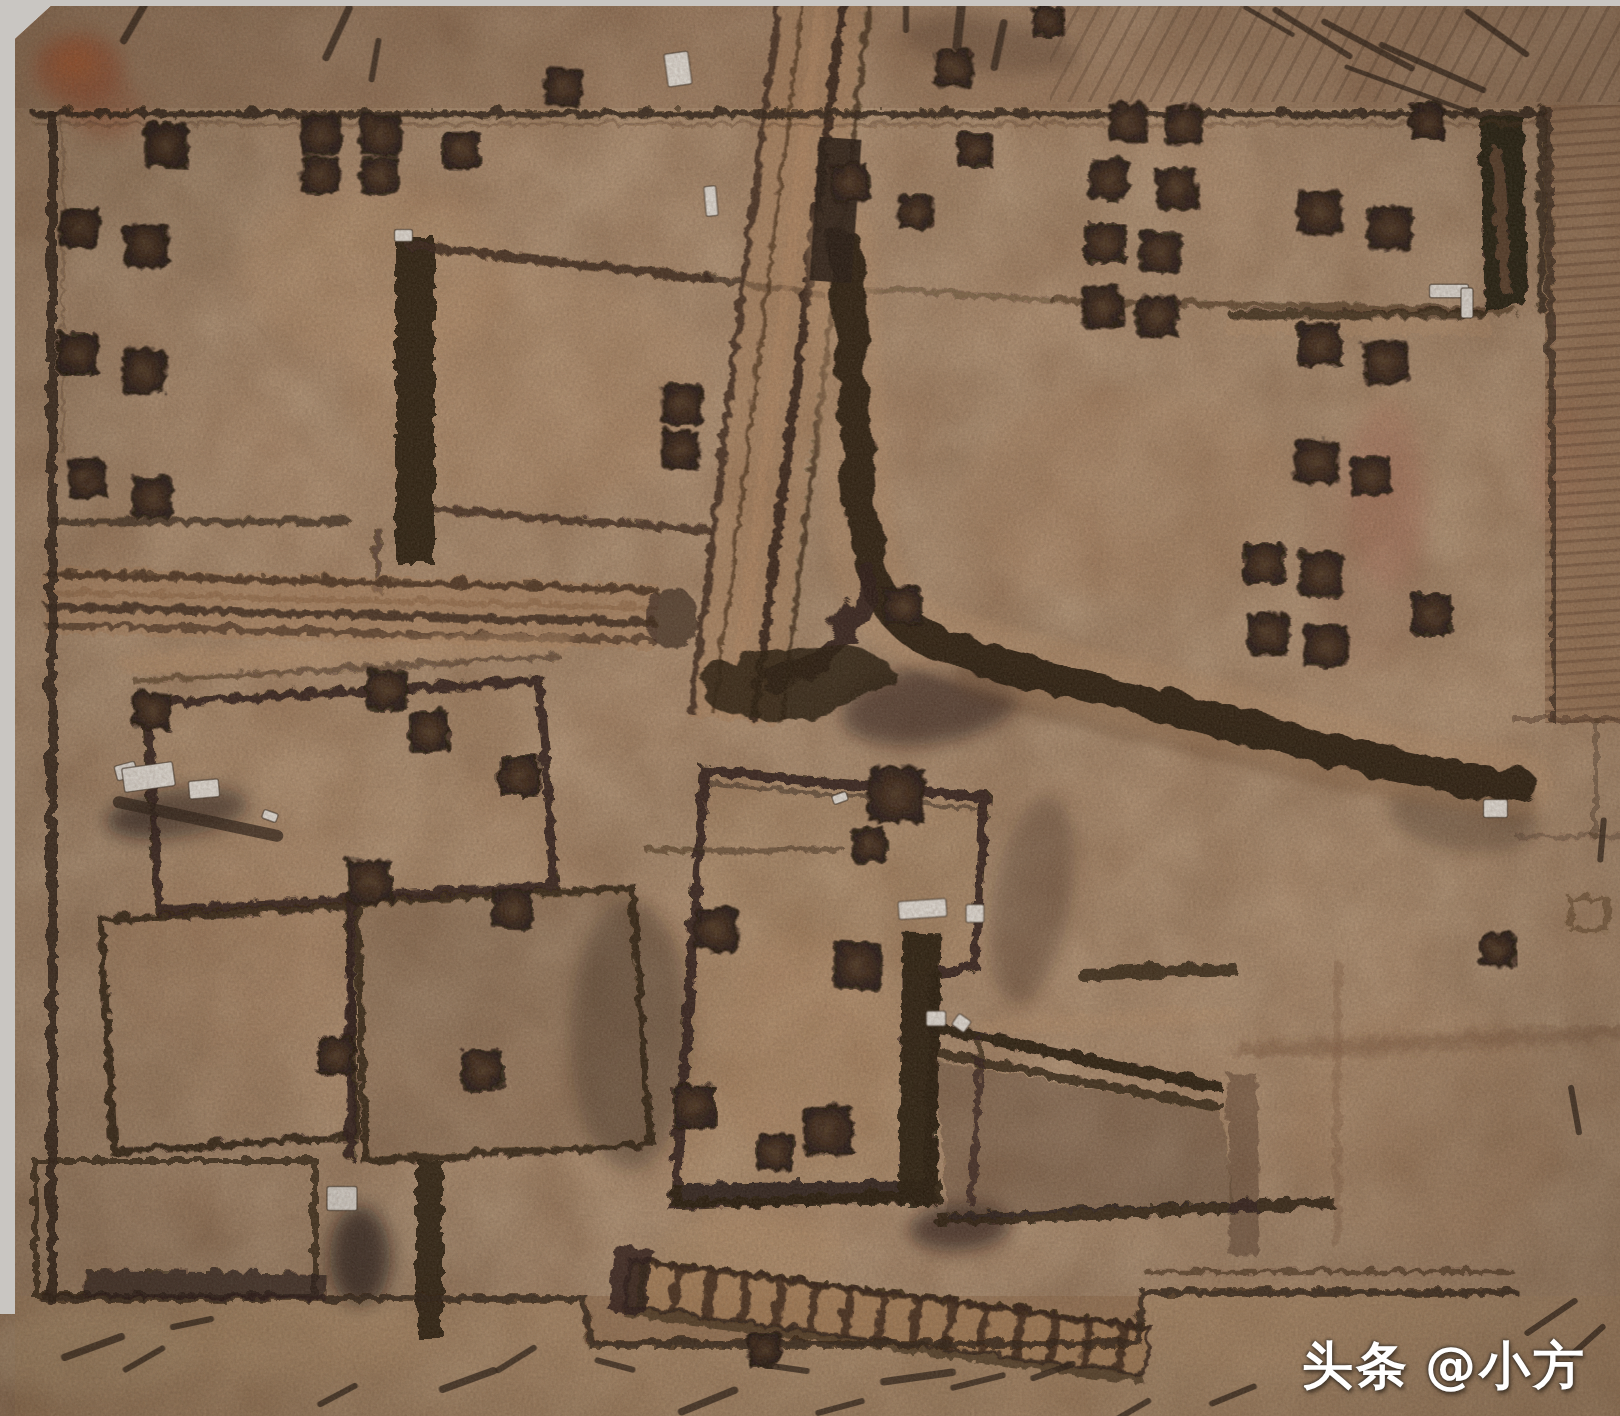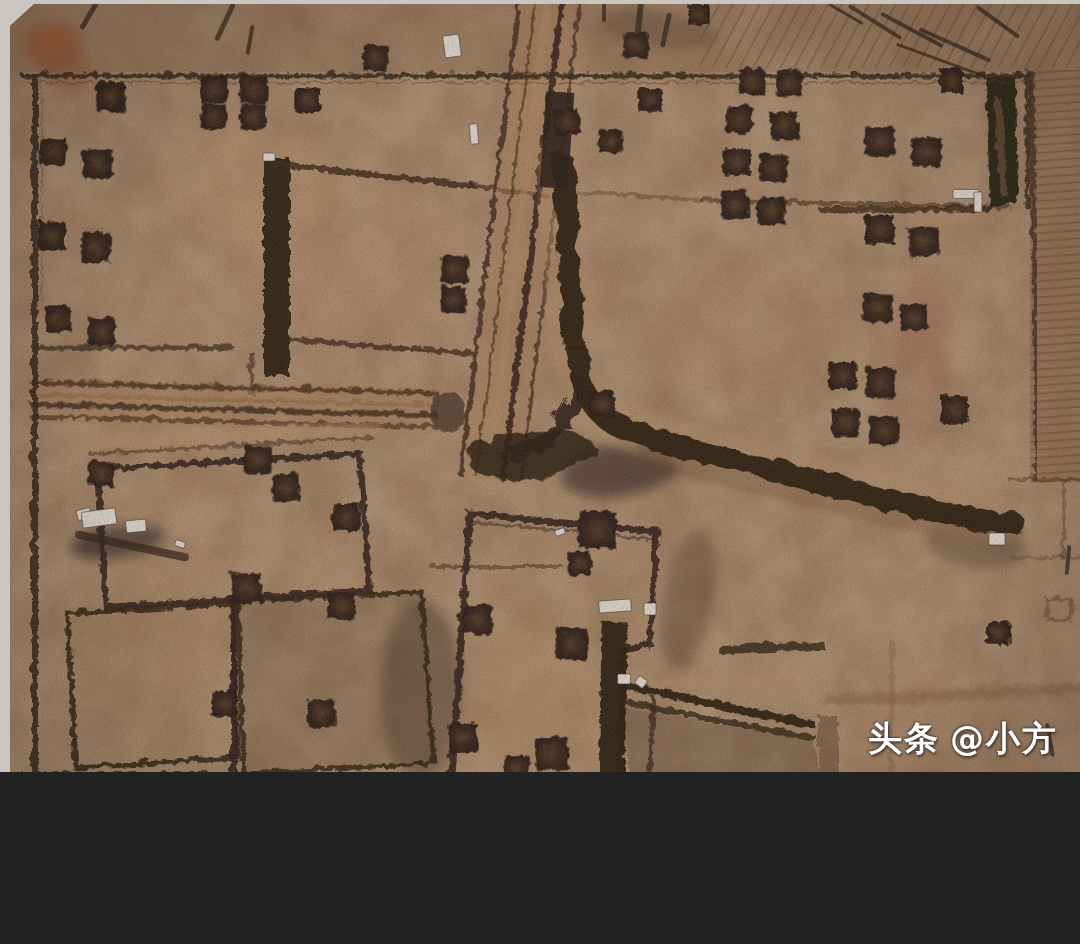--- a/index.html
+++ b/index.html
@@ -1,16 +1,16 @@
 <!DOCTYPE html>
 <html><head>
 <meta charset="utf-8">
 <style>
   html,body{margin:0;padding:0;background:#222;}
-  #stage{position:relative;width:1080px;height:772px;overflow:hidden;
+  #stage{position:relative;width:1080px;height:944px;overflow:hidden;
          background:#c9c6c2;font-family:"Liberation Sans",sans-serif;}
   #stage svg{position:absolute;left:0;top:0;}
   #watermark{position:absolute;right:22px;bottom:10px;z-index:10;
     font-family:"DejaVu Sans","Liberation Sans",sans-serif;
     color:#ffffff;font-size:34px;letter-spacing:2px;white-space:nowrap;
     text-shadow:0 0 2px rgba(60,55,50,.95),1px 2px 3px rgba(40,30,20,.7),-1px -1px 2px rgba(60,50,40,.6);}
   #watermark .wm-prefix{font-weight:900;}
   #watermark .wm-handle{font-weight:600;margin-left:10px;}
 </style>
 </head>

